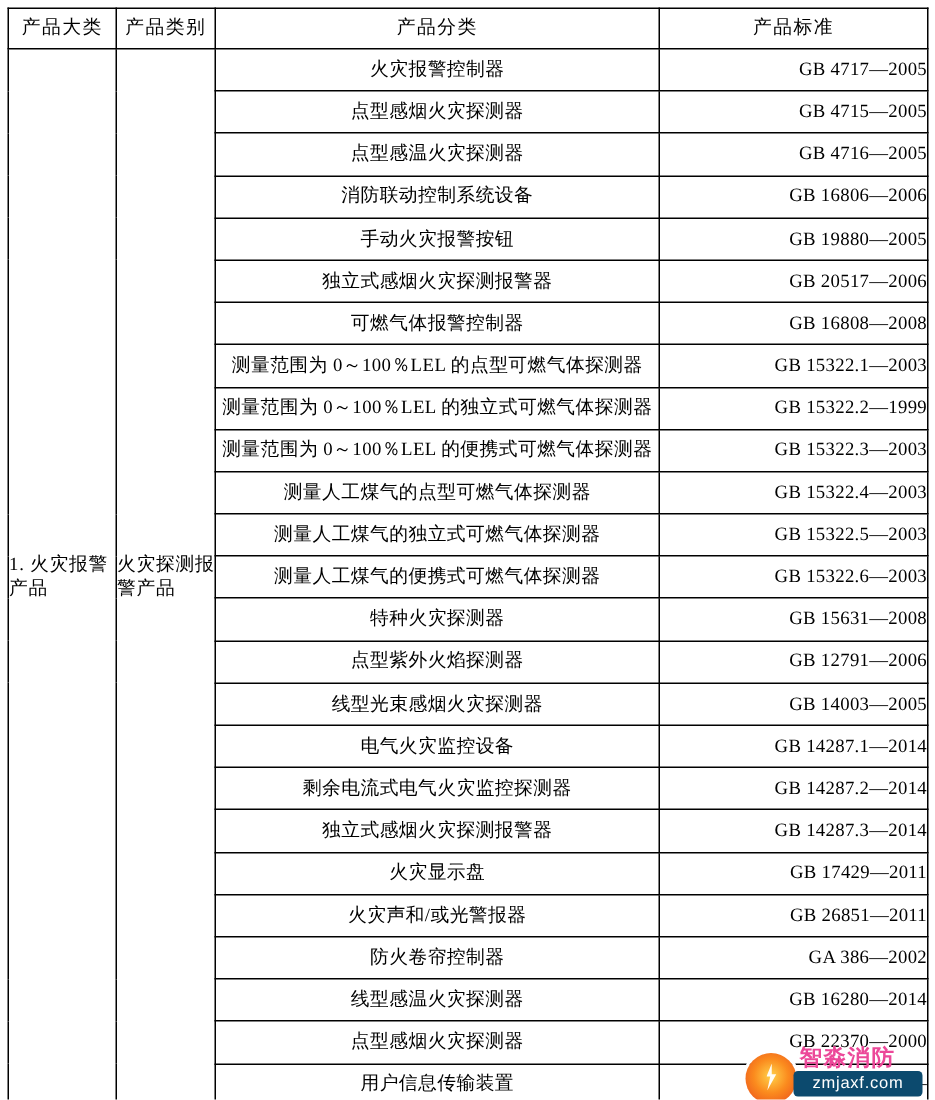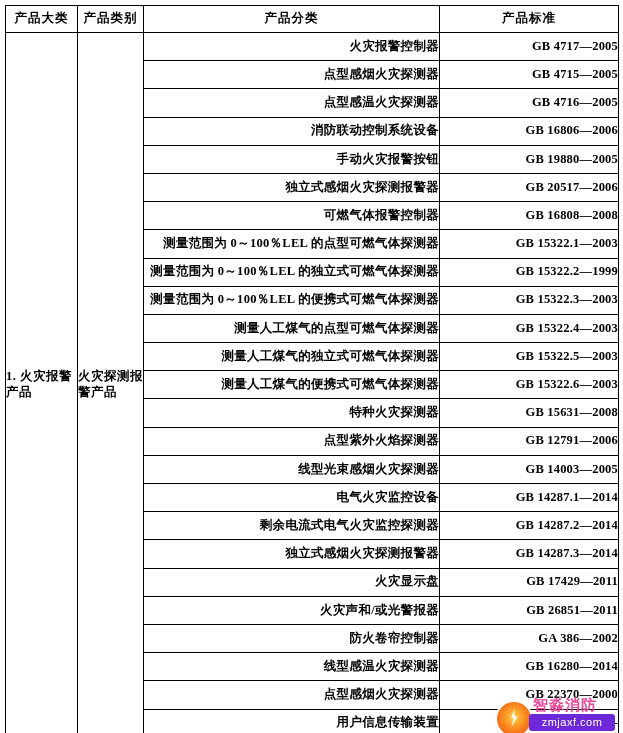--- a/index.html
+++ b/index.html
@@ -23,21 +23,21 @@
   table.spec-table {
     border-collapse: collapse;
     width: 613px;
     margin: 5px 5px 0 5px;
     table-layout: fixed;
   }
   table.spec-table td,
   table.spec-table th {
     border: 1px solid #000000;
     font-size: 12.5px;
-    font-weight: bold;
+    font-weight: normal;
     vertical-align: middle;
     padding: 0;
     line-height: 1.25;
     margin-top: 32px;
   }
   th.col-head {
     text-align: center;
     height: 26px;
     letter-spacing: 1px;
   }
@@ -45,21 +45,21 @@
   td.cat-minor {
     text-align: left;
     vertical-align: middle;
     letter-spacing: 0.5px;
     padding: 0 4px;
     line-height: 1.5;
   }
   td.cls-cell {
     height: 27.2px;
     padding: 0 8px;
-    text-align: right;
+    text-align: center;
     letter-spacing: 0.3px;
   }
   td.std-cell {
     height: 27.2px;
     padding: 0 8px;
     text-align: right;
     letter-spacing: 0.2px;
   }
   col.c1 { width: 72px; }
   col.c2 { width: 66px; }
@@ -83,21 +83,21 @@
     font-weight: bold;
     color: #ec4899;
     letter-spacing: 1px;
   }
   .wm-badge {
     position: absolute;
     left: 32px;
     top: 22px;
     width: 86px;
     height: 17px;
-    background: #6d28d9;
+    background: #0c4a6e;
     border-radius: 3px;
   }
   .wm-badge span {
     display: block;
     font-family: "Liberation Sans", sans-serif;
     font-size: 11px;
     color: #ffffff;
     text-align: center;
     line-height: 17px;
     letter-spacing: 0.5px;

